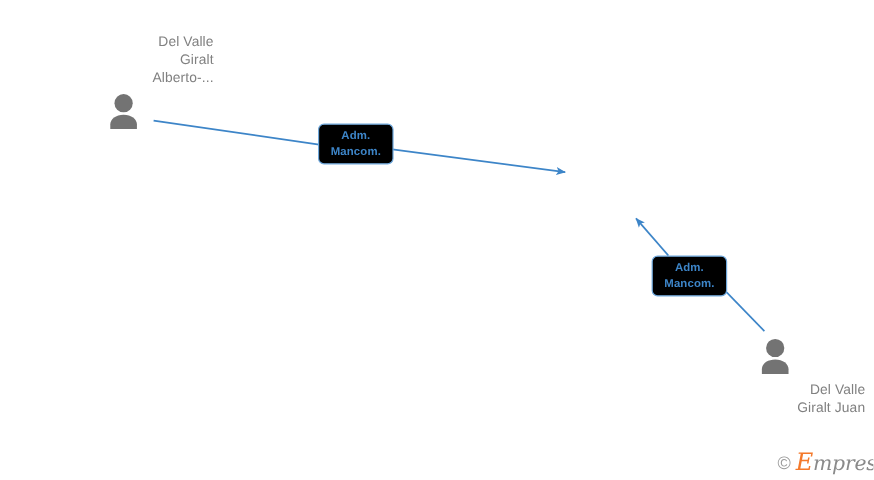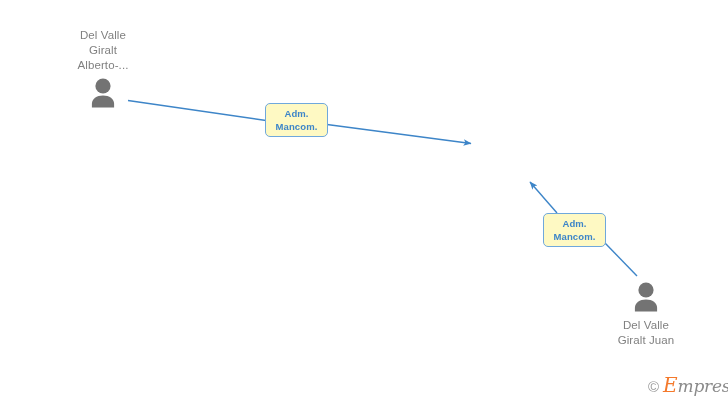--- a/index.html
+++ b/index.html
@@ -21,21 +21,21 @@
     position: absolute;
     left: 0;
     top: 0;
     width: 728px;
     height: 400px;
   }
 
   
   .node {
     position: absolute;
-    text-align: center;
+    text-align: right;
   }
   .node-label {
     color: #808080;
     font-size: 11.5px;
     line-height: 15px;
     white-space: pre-line;
     letter-spacing: 0.1px;
   }
   .node-label.company {
     font-weight: bold;
@@ -59,21 +59,21 @@
   }
   .company-icon {
     display: block;
     margin: 0 auto;
   }
 
   
   .edge-label {
     position: absolute;
     box-sizing: border-box;
-    background: #fef9c3;
+    background: #000000;
     border: 1px solid #6fa8dc;
     border-radius: 5px;
     color: #3d85c8;
     font-size: 9.5px;
     line-height: 13px;
     text-align: center;
     padding: 3px 4px 2px 4px;
     white-space: pre-line;
     font-weight: bold;
     letter-spacing: 0.1px;

